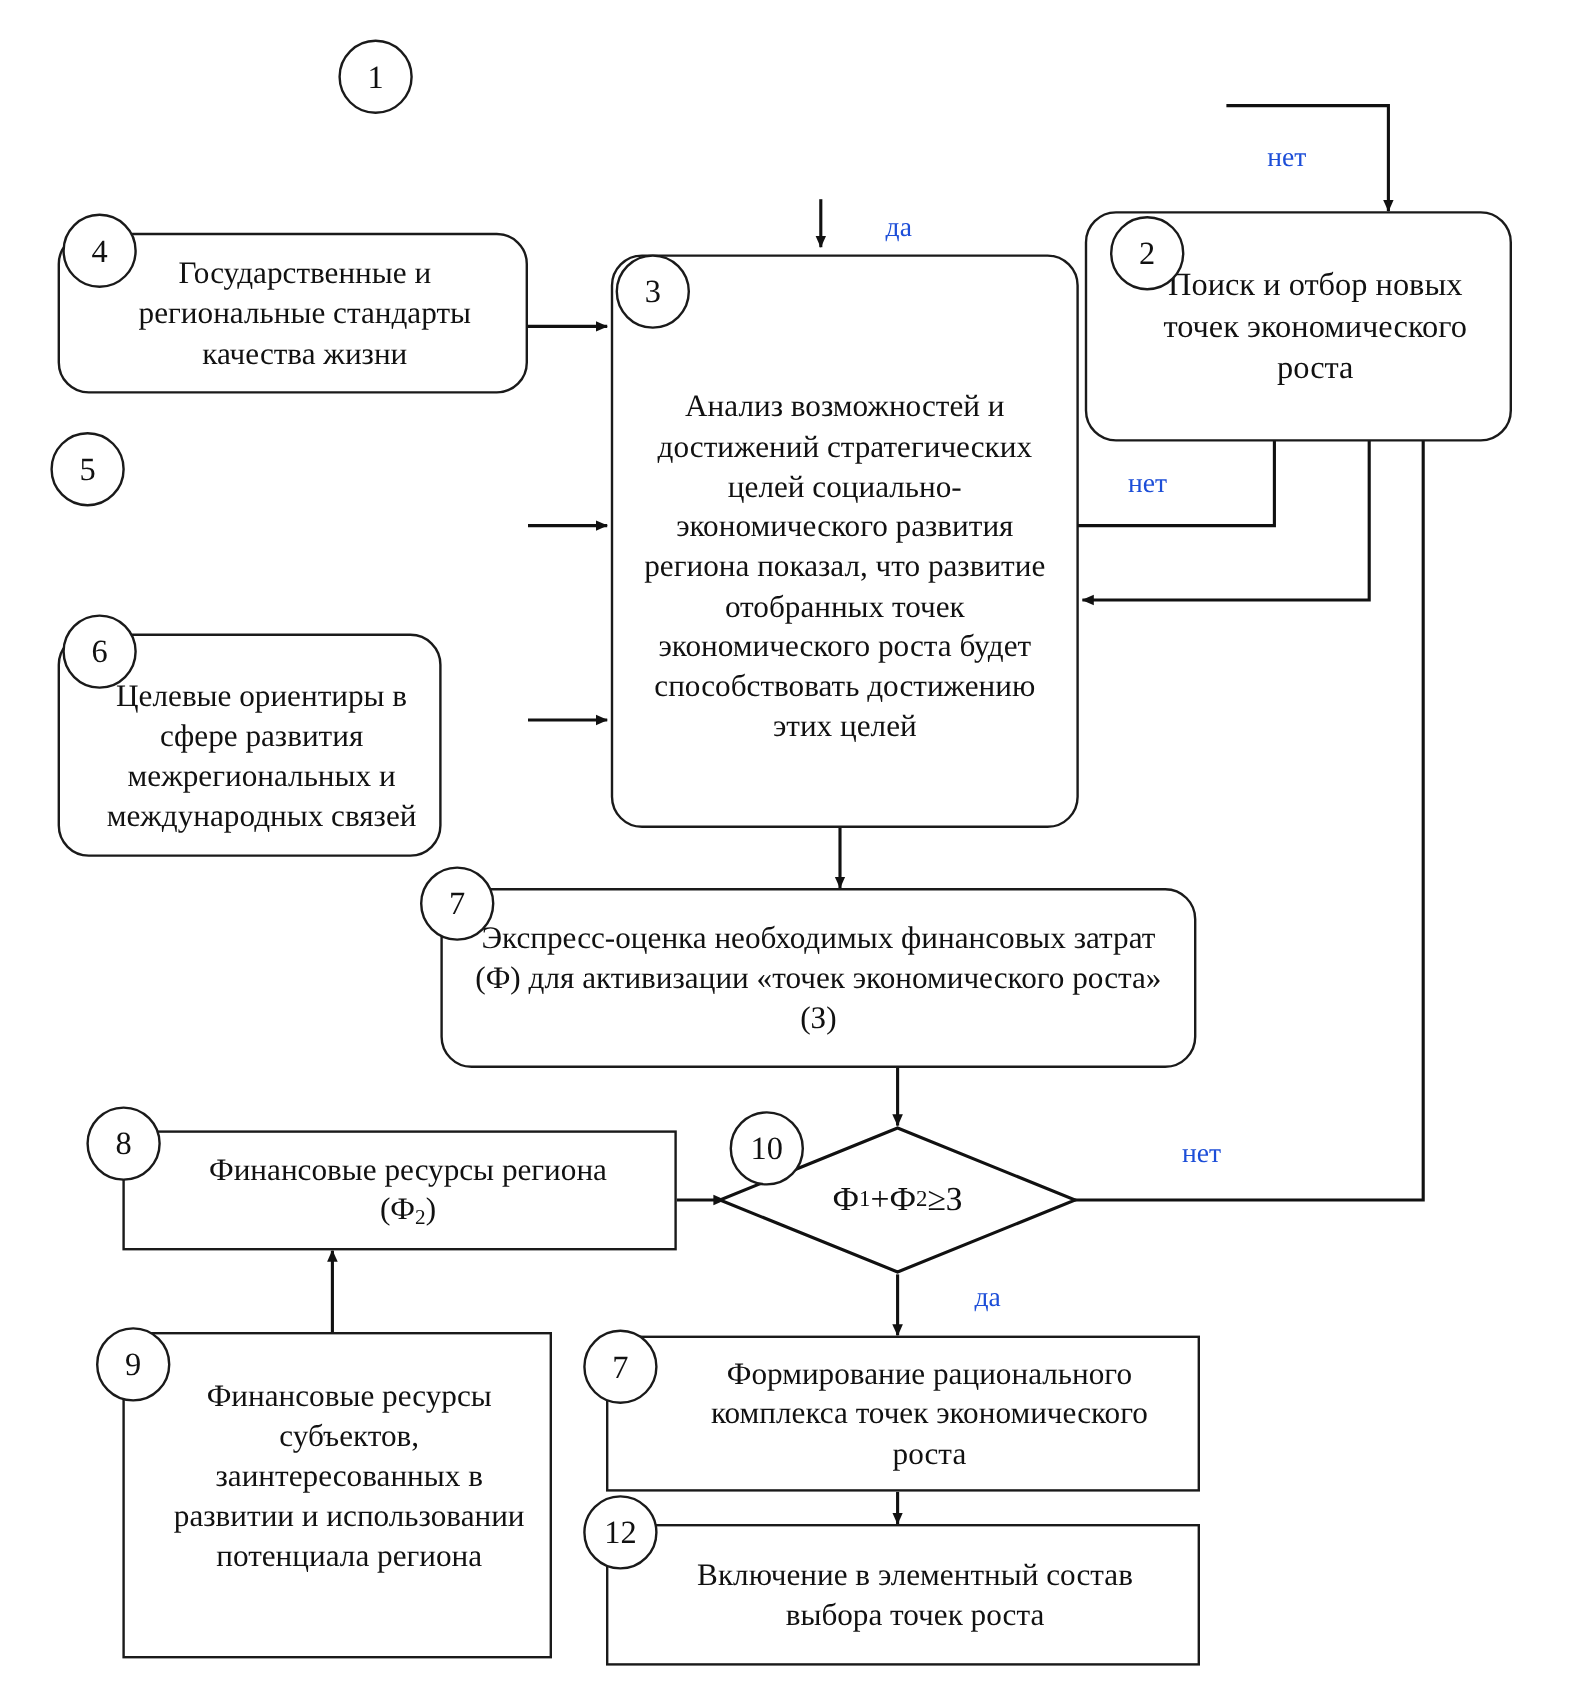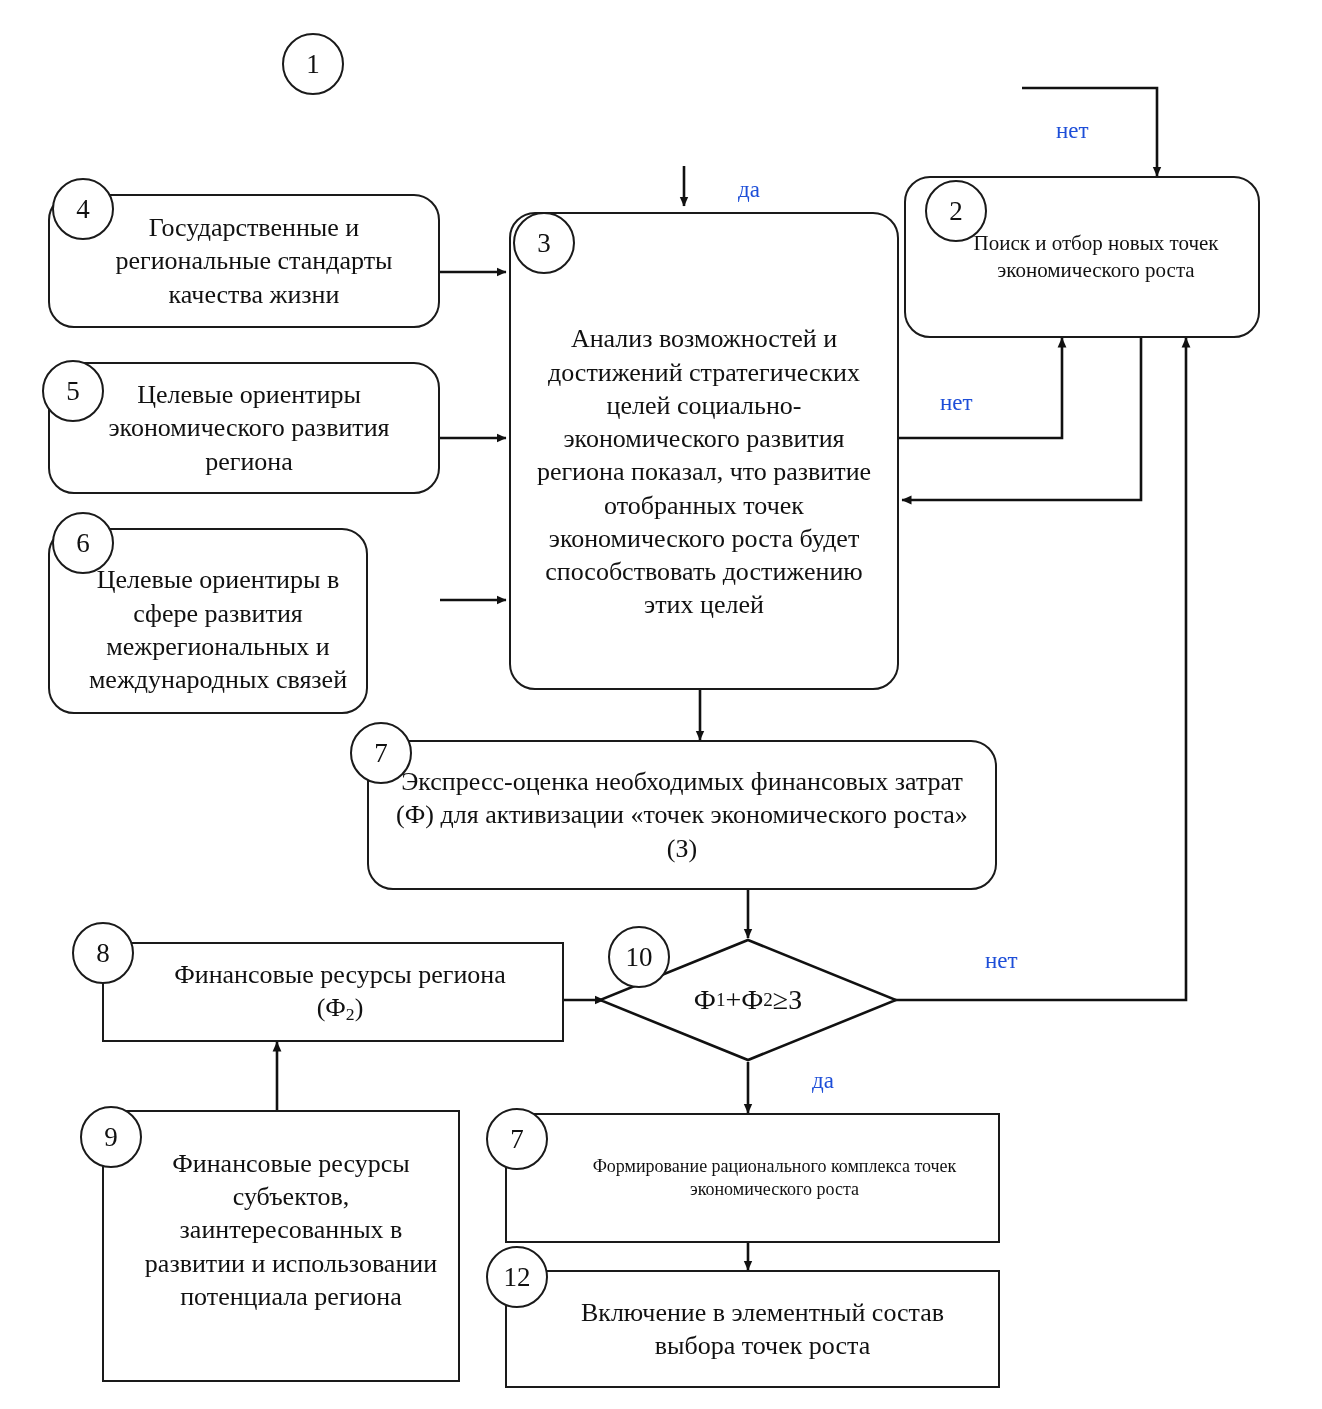--- a/index.html
+++ b/index.html
@@ -116,38 +116,35 @@
       <path d="M893,1000 L1186,1000 L1186,338" marker-end="url(#ah)"></path>
 
       <path d="M748,1062 L748,1113" marker-end="url(#ah)"></path>
 
       <path d="M748,1243 L748,1270" marker-end="url(#ah)"></path>
     </g>
   </svg>
 
   <div class="badge" style="left:282px; top:33px;">1</div>
 
-  <div class="node rounded" style="left:904px; top:176px; width:356px; height:162px; font-size:21px;">
+  <div class="node rounded" style="left:904px; top:176px; width:356px; height:192px; font-size:27px;">
     <div class="body" style="padding-left:42px;">Поиск и отбор новых точек экономического роста</div>
   </div>
   <div class="badge" style="left:925px; top:180px;">2</div>
 
   <div class="node rounded" style="left:509px; top:212px; width:390px; height:478px; font-size:26px;">
     <div class="body" style="padding-top:44px;">Анализ возможностей и достижений стратегических целей социально-экономического развития региона показал, что развитие отобранных точек экономического роста будет способствовать достижению этих целей</div>
   </div>
   <div class="badge" style="left:513px; top:212px;">3</div>
 
   <div class="node rounded" style="left:48px; top:194px; width:392px; height:134px; font-size:26px;">
     <div class="body" style="padding-left:34px;">Государственные и региональные стандарты качества жизни</div>
   </div>
   <div class="badge" style="left:52px; top:178px;">4</div>
 
-  <div class="node rounded" style="left:48px; top:362px; width:392px; height:132px; font-size:26px;">
-    <div class="body" style="padding-left:24px;">Целевые ориентиры экономического развития региона</div>
-  </div>
   <div class="badge" style="left:42px; top:360px;">5</div>
 
   <div class="node rounded" style="left:48px; top:528px; width:320px; height:186px; font-size:26px;">
     <div class="body" style="padding-left:34px; padding-top:20px;">Целевые ориентиры в сфере развития межрегиональных и международных связей</div>
   </div>
   <div class="badge" style="left:52px; top:512px;">6</div>
 
   <div class="node rounded" style="left:367px; top:740px; width:630px; height:150px; font-size:26px;">
     <div class="body">Экспресс-оценка необходимых финансовых затрат (Ф) для активизации «точек экономического роста» (З)</div>
   </div>
@@ -173,21 +170,21 @@
     <div class="diamond-label">
       <span>Ф</span>
         <sub>1</sub>
         <span>+Ф</span>
         <sub>2</sub>
         <span>≥З</span>
     </div>
   </div>
   <div class="badge" style="left:608px; top:926px;">10</div>
 
-  <div class="node sharp" style="left:505px; top:1113px; width:495px; height:130px; font-size:18px;text-align:center;">
+  <div class="node sharp" style="left:505px; top:1113px; width:495px; height:130px; font-size:26px;text-align:center;">
     <div class="body" style="padding-left:58px;">Формирование рационального комплекса точек экономического роста</div>
   </div>
   <div class="badge" style="left:486px; top:1108px;">7</div>
 
   <div class="node sharp" style="left:505px; top:1270px; width:495px; height:118px; font-size:26px;">
     <div class="body" style="padding-left:34px;">Включение в элементный состав выбора точек роста</div>
   </div>
   <div class="badge" style="left:486px; top:1246px;">12</div>
 
   <div class="edge-label" style="left:1056px; top:118px;">нет</div>

